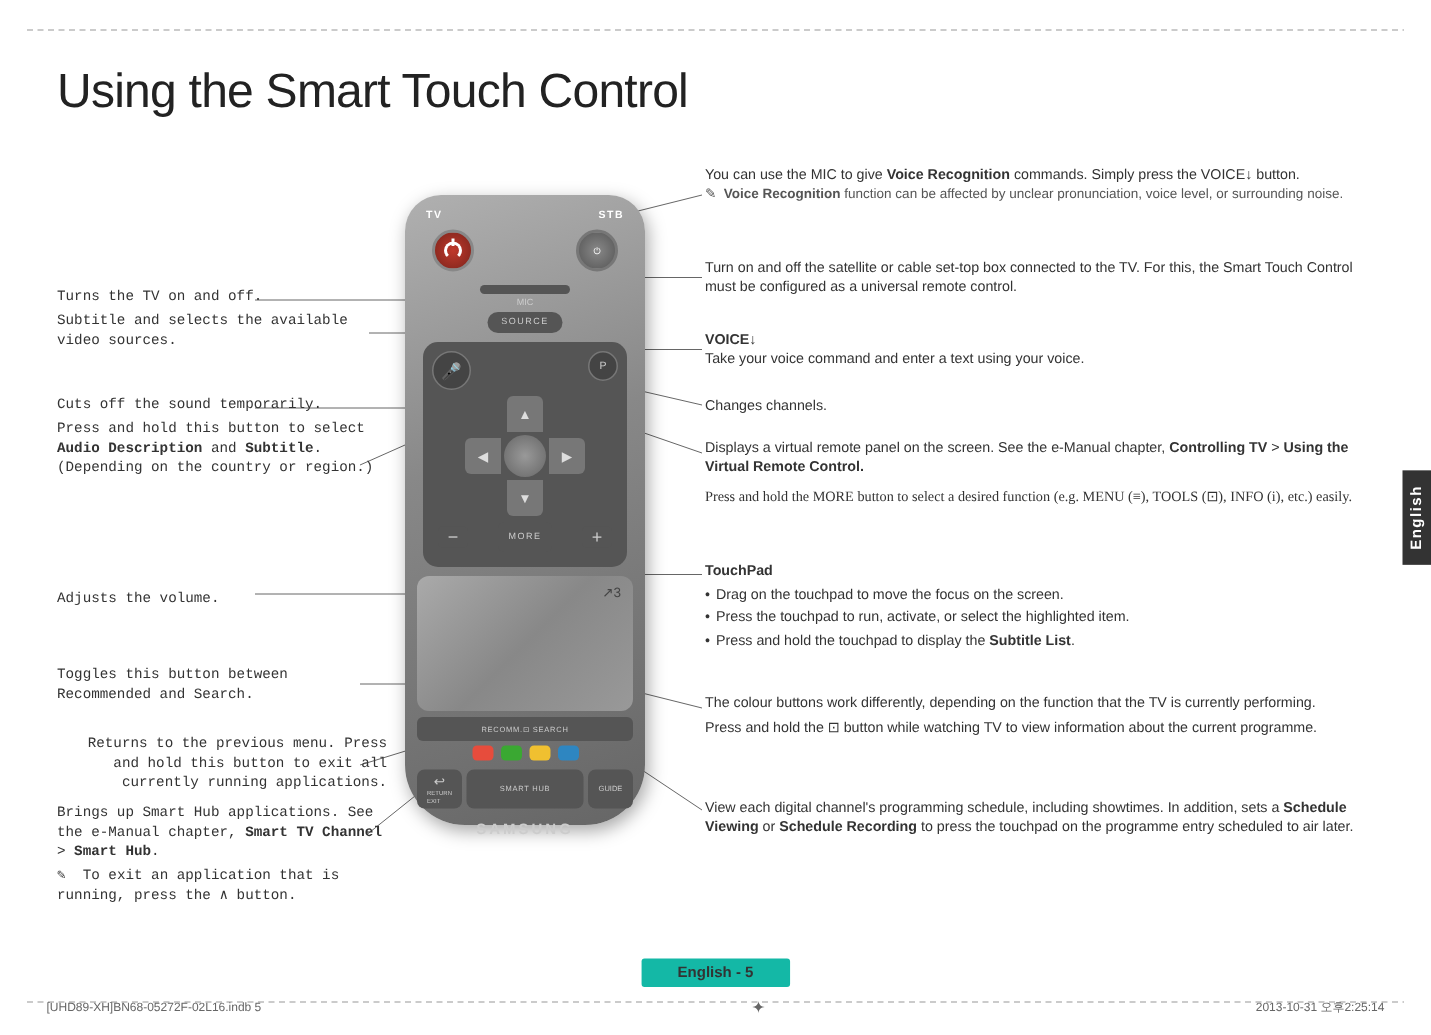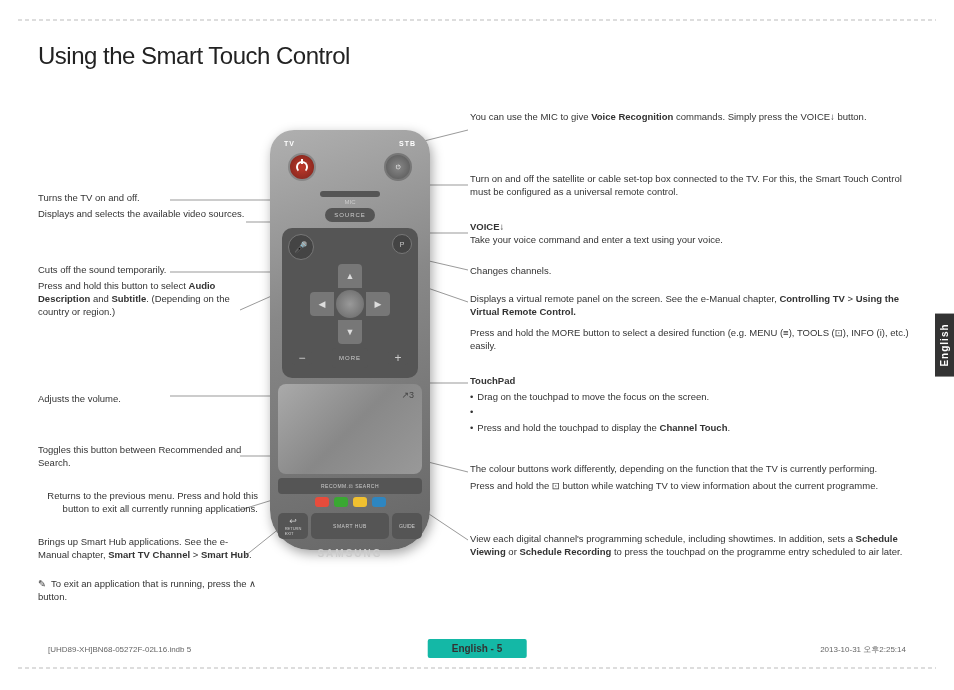--- a/index.html
+++ b/index.html
@@ -28,21 +28,21 @@
       transform: translateY(-50%) rotate(180deg);
       padding: 10px 4px;
       letter-spacing: 1px;
     }
 
     
     .page-title {
       position: absolute;
       top: 42px;
       left: 38px;
-      font-size: 24px;
+      font-size: 32px;
       font-weight: 300;
       color: #222;
       letter-spacing: -0.5px;
     }
 
     
     .remote-area {
       position: absolute;
       left: 260px;
       top: 130px;
@@ -371,42 +371,43 @@
       letter-spacing: 2px;
       font-weight: bold;
     }
 
     
     .annotation {
       position: absolute;
       font-size: 9.5px;
       color: #333;
       line-height: 1.35;
+      font-family: Liberation Mono, monospace;
     }
 
     
     .right-annotation {
       position: absolute;
       font-size: 9.5px;
       color: #333;
       line-height: 1.4;
       left: 470px;
       right: 36px;
     }
 
     
     .footer {
       position: absolute;
-      bottom: 34px;
+      bottom: 12px;
       left: 0;
       right: 0;
       display: flex;
       justify-content: space-between;
       align-items: center;
-      padding: 0 48px;
+      padding: 0 31px;
       font-size: 8px;
       color: #666;
     }
 
     .page-num {
       position: absolute;
       bottom: 32px;
       left: 50%;
       transform: translateX(-50%);
       font-size: 10px;
@@ -549,21 +550,21 @@
     <div class="samsung-logo">SAMSUNG</div>
 
   </div>
 </div>
 
 <div class="annotation" style="top:192px;left:38px;width:190px;">
   Turns the TV on and off.
 </div>
 
 <div class="annotation" style="top:208px;left:38px;width:220px;">
-  Displays and selects the available video sources.
+  Subtitle and selects the available video sources.
 </div>
 
 <div class="annotation" style="top:264px;left:38px;width:200px;">
   Cuts off the sound temporarily.
 </div>
 
 <div class="annotation" style="top:280px;left:38px;width:225px;">
   Press and hold this button to select <strong>Audio Description</strong> and <strong>Subtitle</strong>. (Depending on the country or region.)
 </div>
 
@@ -582,58 +583,60 @@
 <div class="annotation" style="top:536px;left:38px;width:220px;">
   Brings up Smart Hub applications. See the e-Manual chapter, <strong>Smart TV Channel</strong> &gt; <strong>Smart Hub</strong>.
 </div>
 
 <div class="annotation" style="top:578px;left:38px;width:220px;">
   ✎&nbsp; To exit an application that is running, press the ∧ button.
 </div>
 
 <div class="right-annotation" style="top:110px;">
   You can use the MIC to give <strong>Voice Recognition</strong> commands. Simply press the VOICE↓ button.<br>
+  <span style="font-size:9px;color:#555;">✎&nbsp; <strong>Voice Recognition</strong> function can be affected by unclear pronunciation, voice level, or surrounding noise.</span>
 </div>
 
 <div class="right-annotation" style="top:172px;">
   Turn on and off the satellite or cable set-top box connected to the TV. For this, the Smart Touch Control must be configured as a universal remote control.
 </div>
 
 <div class="right-annotation" style="top:220px;">
   <strong>VOICE↓</strong><br>
   Take your voice command and enter a text using your voice.
 </div>
 
 <div class="right-annotation" style="top:264px;">
   Changes channels.
 </div>
 
 <div class="right-annotation" style="top:292px;">
   Displays a virtual remote panel on the screen. See the e-Manual chapter, <strong>Controlling TV</strong> &gt; <strong>Using the Virtual Remote Control.</strong>
 </div>
 
-<div class="right-annotation" style="top:326px;">
+<div class="right-annotation" style="top:326px;font-family:Liberation Serif, serif;">
   Press and hold the MORE button to select a desired function (e.g. MENU (≡), TOOLS (⊡), INFO (i), etc.) easily.
 </div>
 
 <div class="right-annotation" style="top:374px;">
   <strong>TouchPad</strong>
 </div>
 
 <div class="right-annotation" style="top:390px;">
   <div style="display:flex;gap:4px;margin-bottom:2px;">
       <span>•</span>
       <span>Drag on the touchpad to move the focus on the screen.</span>
     </div>
   <div style="display:flex;gap:4px;margin-bottom:2px;">
       <span>•</span>
+      <span>Press the touchpad to run, activate, or select the highlighted item.</span>
     </div>
   <div style="display:flex;gap:4px;">
       <span>•</span>
-      <span>Press and hold the touchpad to display the <strong>Channel Touch</strong>.</span>
+      <span>Press and hold the touchpad to display the <strong>Subtitle List</strong>.</span>
     </div>
 </div>
 
 <div class="right-annotation" style="top:462px;">
   The colour buttons work differently, depending on the function that the TV is currently performing.<br>
   <span style="display:block;margin-top:4px;">Press and hold the ⊡ button while watching TV to view information about the current programme.</span>
 </div>
 
 <div class="right-annotation" style="top:532px;">
   View each digital channel's programming schedule, including showtimes. In addition, sets a <strong>Schedule Viewing</strong> or <strong>Schedule Recording</strong> to press the touchpad on the programme entry scheduled to air later.

